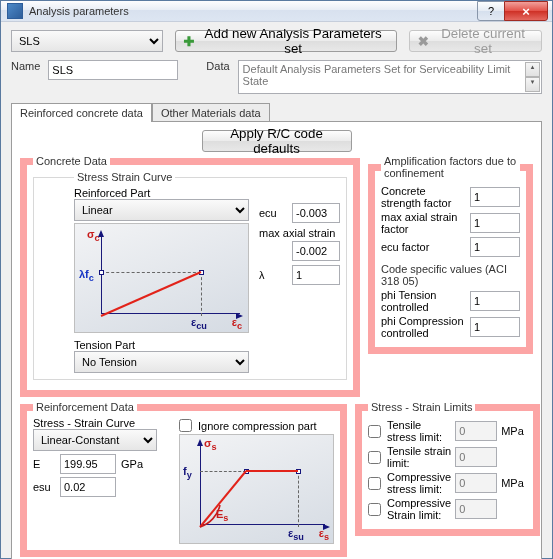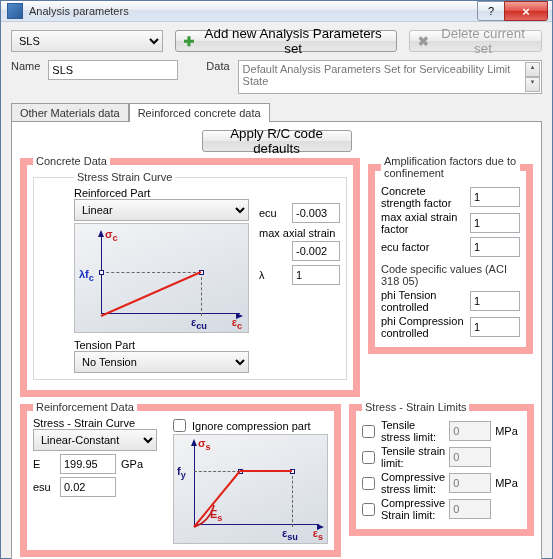--- a/index.html
+++ b/index.html
@@ -127,21 +127,21 @@
   .gy { left:26px; top:8px; width:1px; bottom:18px;}
   .gx { left:26px; right:8px; bottom:18px; height:1px;}
   .gtxt { position:absolute; font-weight:bold; font-size:11px;}
   .dash { position:absolute; border-top:1px dashed #666; }
   .dashv { position:absolute; border-left:1px dashed #666;}
   .sq { position:absolute; width:5px; height:5px; border:1px solid #14147a; background:#fff;}
   .ampl-row { display:flex; align-items:center; margin:2px 0; gap:4px;}
   .ampl-row .albl { flex:1;}
   .ampl-row input { width:50px; text-align:left;}
   .sec-title { margin:6px 0 2px 0; color:#333;}
-  .reinf-row { display:flex; gap:10px;}
+  .reinf-row { display:flex; gap:16px;}
   .reinf-left { width:130px;}
   .parm { display:flex; align-items:center; gap:5px; margin:3px 0;}
   .parm input{ width:56px;}
   .chk { display:flex; align-items:center; gap:4px; margin:2px 0;}
   .chk input[type=text]{ width:42px; background:#f3f3f3; color:#777;}
   .chk .unit{ width:26px;}
   .chk .clbl{ flex:1;}
   input[type=checkbox]{ margin:0 2px 0 0; width:13px; height:13px;}
   .compside { flex:1; }
   .compside .prow{ display:flex; align-items:center; gap:5px; margin:4px 0;}
@@ -184,22 +184,22 @@
       <div class="notes">
         <span>Default Analysis Parameters Set for Serviceability Limit State</span>
         <div class="notes-spin">
             <div>▴</div>
             <div>▾</div>
           </div>
       </div>
     </div>
 
     <div class="tabs">
+      <div class="tab active">Reinforced concrete data</div>
       <div class="tab inactive">Other Materials data</div>
-      <div class="tab active">Reinforced concrete data</div>
     </div>
 
     <div class="tabpanel">
       <div class="apply-row">
         <button class="btn apply-btn">
           <span>Apply R/C code defaults</span>
         </button>
       </div>
 
       <div class="maincols">
@@ -208,21 +208,21 @@
             <legend>Concrete Data</legend>
             <fieldset class="innerfs">
               <legend>Stress Strain Curve</legend>
               <div>Reinforced Part</div>
               <div class="comp-row">
                 <div>
                   <select class="drop" style="width:175px">
                     <option>Linear</option>
                   </select>
                   <div class="graph">
-                    <span class="gtxt" style="color:#c71c1c;left:30px;top:4px"><span>σ</span><sub>c</sub></span>
+                    <span class="gtxt" style="color:#c71c1c;left:12px;top:4px"><span>σ</span><sub>c</sub></span>
                     <span class="gtxt" style="color:#1432c4;left:4px;top:44px"><span>λf</span><sub>c</sub></span>
                     <div class="axis gy"></div>
                     <div class="axis gx"></div>
                     <div class="dash" style="left:26px;top:48px;width:100px"></div>
                     <div class="dashv" style="left:126px;top:48px;height:44px"></div>
                     <div class="sq" style="left:24px;top:46px"></div>
                     <div class="sq" style="left:124px;top:46px"></div>
                     <svg style="position:absolute;left:0;top:0;width:100%;height:100%">
                       <line x1="26" y1="92" x2="126" y2="48" stroke="#e2231a" stroke-width="2"></line>
                       <polygon points="26,6 23,13 29,13" fill="#14147a"></polygon>

